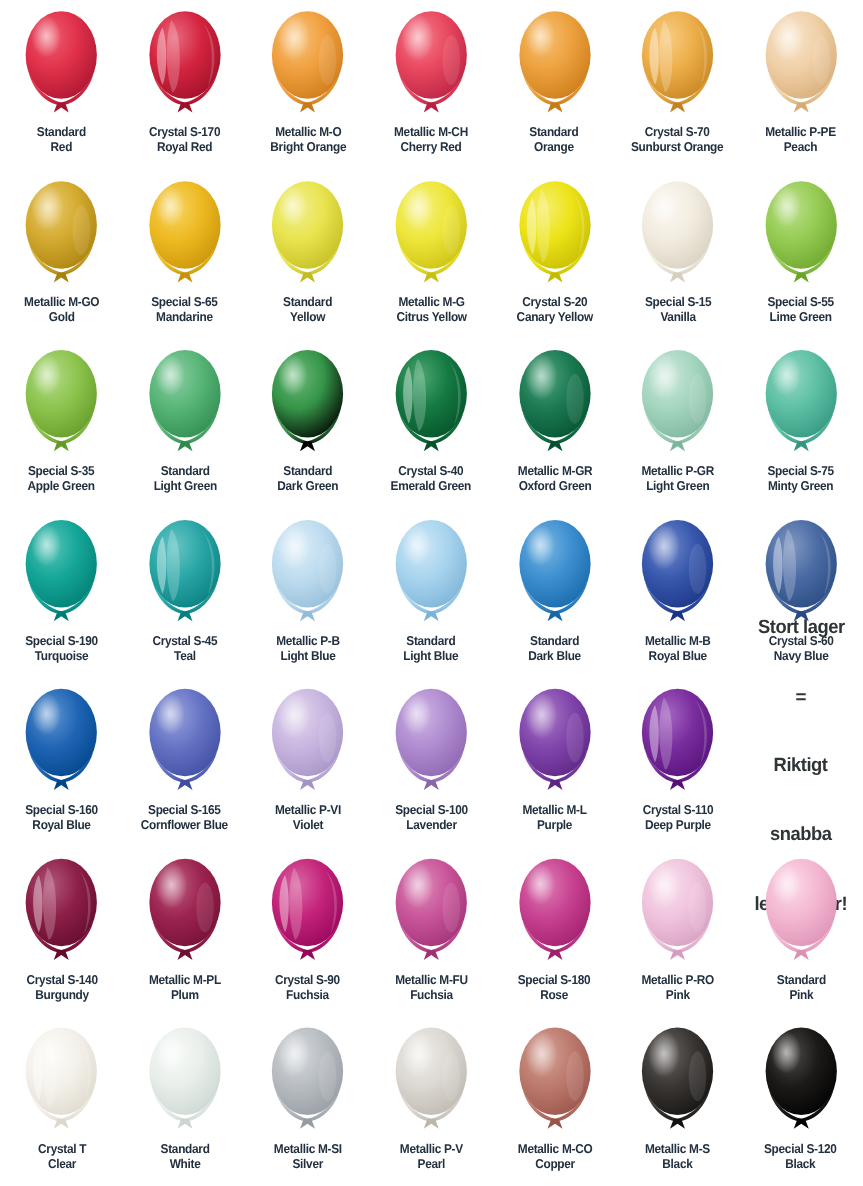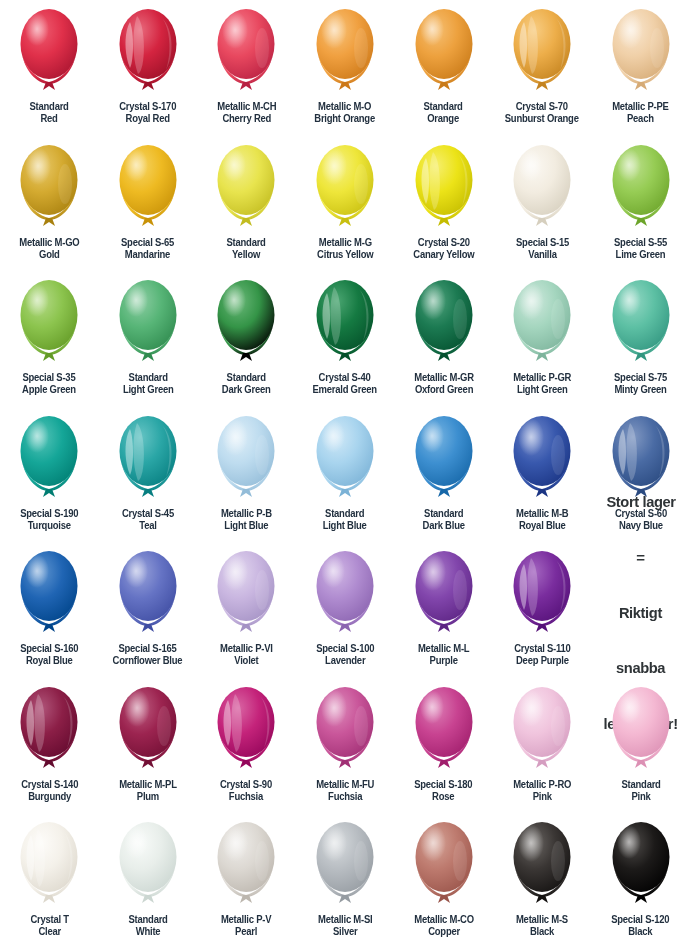--- a/index.html
+++ b/index.html
@@ -126,61 +126,61 @@
             <path d="M50 14 C58 24 60 48 54 66 C62 52 62 26 50 14 Z" fill="#ffffff" opacity="0.18"></path>
             <path d="M33 78 L30 86 L36 82 L42 86 L39 78 Z" fill="#9c1028"></path>
           </svg>
         </div>
         <div class="label"><span>Crystal S-170</span><span class="l2">Royal Red</span></div>
       </div>
       <div class="cell">
         <div class="balloon-wrap">
           <svg viewBox="0 0 72 96">
             <defs>
+              <radialGradient id="gb3" cx="0.36" cy="0.30" r="0.82">
+                <stop offset="0%" stop-color="#f8c278"></stop>
+                <stop offset="46%" stop-color="#f0a040"></stop>
+                <stop offset="100%" stop-color="#cc7818"></stop>
+              </radialGradient>
+              <radialGradient id="hb3" cx="0.5" cy="0.5" r="0.5">
+                <stop offset="0%" stop-color="#ffffff" stop-opacity="0.62"></stop>
+                <stop offset="100%" stop-color="#ffffff" stop-opacity="0"></stop>
+              </radialGradient>
+            </defs>
+            <ellipse cx="36" cy="40" rx="28.5" ry="35" fill="url(#gb3)"></ellipse>
+            <path d="M10 54 C16 68 27 76 36 78 C45 76 56 68 62 54 C58 70 46 80 36 80 C26 80 14 70 10 54 Z" fill="url(#gb3)"></path>
+            <ellipse cx="25" cy="26" rx="13" ry="19" fill="url(#hb3)"></ellipse>
+            <ellipse cx="52" cy="44" rx="7" ry="20" fill="#ffffff" opacity="0.10"></ellipse>
+            <path d="M33 78 L30 86 L36 82 L42 86 L39 78 Z" fill="#cc7818"></path>
+          </svg>
+        </div>
+        <div class="label"><span>Metallic M-O</span><span class="l2">Bright Orange</span></div>
+      </div>
+      <div class="cell">
+        <div class="balloon-wrap">
+          <svg viewBox="0 0 72 96">
+            <defs>
               <radialGradient id="gb2" cx="0.36" cy="0.30" r="0.82">
                 <stop offset="0%" stop-color="#f57c8c"></stop>
                 <stop offset="46%" stop-color="#e8485f"></stop>
                 <stop offset="100%" stop-color="#b82042"></stop>
               </radialGradient>
               <radialGradient id="hb2" cx="0.5" cy="0.5" r="0.5">
                 <stop offset="0%" stop-color="#ffffff" stop-opacity="0.62"></stop>
                 <stop offset="100%" stop-color="#ffffff" stop-opacity="0"></stop>
               </radialGradient>
             </defs>
             <ellipse cx="36" cy="40" rx="28.5" ry="35" fill="url(#gb2)"></ellipse>
             <path d="M10 54 C16 68 27 76 36 78 C45 76 56 68 62 54 C58 70 46 80 36 80 C26 80 14 70 10 54 Z" fill="url(#gb2)"></path>
             <ellipse cx="25" cy="26" rx="13" ry="19" fill="url(#hb2)"></ellipse>
             <ellipse cx="52" cy="44" rx="7" ry="20" fill="#ffffff" opacity="0.10"></ellipse>
             <path d="M33 78 L30 86 L36 82 L42 86 L39 78 Z" fill="#b82042"></path>
           </svg>
         </div>
         <div class="label"><span>Metallic M-CH</span><span class="l2">Cherry Red</span></div>
-      </div>
-      <div class="cell">
-        <div class="balloon-wrap">
-          <svg viewBox="0 0 72 96">
-            <defs>
-              <radialGradient id="gb3" cx="0.36" cy="0.30" r="0.82">
-                <stop offset="0%" stop-color="#f8c278"></stop>
-                <stop offset="46%" stop-color="#f0a040"></stop>
-                <stop offset="100%" stop-color="#cc7818"></stop>
-              </radialGradient>
-              <radialGradient id="hb3" cx="0.5" cy="0.5" r="0.5">
-                <stop offset="0%" stop-color="#ffffff" stop-opacity="0.62"></stop>
-                <stop offset="100%" stop-color="#ffffff" stop-opacity="0"></stop>
-              </radialGradient>
-            </defs>
-            <ellipse cx="36" cy="40" rx="28.5" ry="35" fill="url(#gb3)"></ellipse>
-            <path d="M10 54 C16 68 27 76 36 78 C45 76 56 68 62 54 C58 70 46 80 36 80 C26 80 14 70 10 54 Z" fill="url(#gb3)"></path>
-            <ellipse cx="25" cy="26" rx="13" ry="19" fill="url(#hb3)"></ellipse>
-            <ellipse cx="52" cy="44" rx="7" ry="20" fill="#ffffff" opacity="0.10"></ellipse>
-            <path d="M33 78 L30 86 L36 82 L42 86 L39 78 Z" fill="#cc7818"></path>
-          </svg>
-        </div>
-        <div class="label"><span>Metallic M-O</span><span class="l2">Bright Orange</span></div>
       </div>
       <div class="cell">
         <div class="balloon-wrap">
           <svg viewBox="0 0 72 96">
             <defs>
               <radialGradient id="gb4" cx="0.36" cy="0.30" r="0.82">
                 <stop offset="0%" stop-color="#f6bf72"></stop>
                 <stop offset="46%" stop-color="#eda13e"></stop>
                 <stop offset="100%" stop-color="#c97a18"></stop>
               </radialGradient>
@@ -1067,20 +1067,43 @@
             <ellipse cx="24" cy="25" rx="12" ry="17" fill="url(#hb43)"></ellipse>
             <path d="M33 78 L30 86 L36 82 L42 86 L39 78 Z" fill="#cbd6d1"></path>
           </svg>
         </div>
         <div class="label"><span>Standard</span><span class="l2">White</span></div>
       </div>
       <div class="cell">
         <div class="balloon-wrap">
           <svg viewBox="0 0 72 96">
             <defs>
+              <radialGradient id="gb45" cx="0.36" cy="0.30" r="0.82">
+                <stop offset="0%" stop-color="#d7dbde"></stop>
+                <stop offset="46%" stop-color="#b8bdc2"></stop>
+                <stop offset="100%" stop-color="#959ba1"></stop>
+              </radialGradient>
+              <radialGradient id="hb45" cx="0.5" cy="0.5" r="0.5">
+                <stop offset="0%" stop-color="#ffffff" stop-opacity="0.62"></stop>
+                <stop offset="100%" stop-color="#ffffff" stop-opacity="0"></stop>
+              </radialGradient>
+            </defs>
+            <ellipse cx="36" cy="40" rx="28.5" ry="35" fill="url(#gb45)"></ellipse>
+            <path d="M10 54 C16 68 27 76 36 78 C45 76 56 68 62 54 C58 70 46 80 36 80 C26 80 14 70 10 54 Z" fill="url(#gb45)"></path>
+            <ellipse cx="25" cy="26" rx="13" ry="19" fill="url(#hb45)"></ellipse>
+            <ellipse cx="52" cy="44" rx="7" ry="20" fill="#ffffff" opacity="0.10"></ellipse>
+            <path d="M33 78 L30 86 L36 82 L42 86 L39 78 Z" fill="#959ba1"></path>
+          </svg>
+        </div>
+        <div class="label"><span>Metallic M-SI</span><span class="l2">Silver</span></div>
+      </div>
+      <div class="cell">
+        <div class="balloon-wrap">
+          <svg viewBox="0 0 72 96">
+            <defs>
               <radialGradient id="gb44" cx="0.36" cy="0.30" r="0.82">
                 <stop offset="0%" stop-color="#efedea"></stop>
                 <stop offset="46%" stop-color="#dcd8d2"></stop>
                 <stop offset="100%" stop-color="#bcb6ae"></stop>
               </radialGradient>
               <radialGradient id="hb44" cx="0.5" cy="0.5" r="0.5">
                 <stop offset="0%" stop-color="#ffffff" stop-opacity="0.62"></stop>
                 <stop offset="100%" stop-color="#ffffff" stop-opacity="0"></stop>
               </radialGradient>
             </defs>
@@ -1090,43 +1113,20 @@
             <ellipse cx="52" cy="44" rx="7" ry="20" fill="#ffffff" opacity="0.10"></ellipse>
             <path d="M33 78 L30 86 L36 82 L42 86 L39 78 Z" fill="#bcb6ae"></path>
           </svg>
         </div>
         <div class="label"><span>Metallic P-V</span><span class="l2">Pearl</span></div>
       </div>
       <div class="cell">
         <div class="balloon-wrap">
           <svg viewBox="0 0 72 96">
             <defs>
-              <radialGradient id="gb45" cx="0.36" cy="0.30" r="0.82">
-                <stop offset="0%" stop-color="#d7dbde"></stop>
-                <stop offset="46%" stop-color="#b8bdc2"></stop>
-                <stop offset="100%" stop-color="#959ba1"></stop>
-              </radialGradient>
-              <radialGradient id="hb45" cx="0.5" cy="0.5" r="0.5">
-                <stop offset="0%" stop-color="#ffffff" stop-opacity="0.62"></stop>
-                <stop offset="100%" stop-color="#ffffff" stop-opacity="0"></stop>
-              </radialGradient>
-            </defs>
-            <ellipse cx="36" cy="40" rx="28.5" ry="35" fill="url(#gb45)"></ellipse>
-            <path d="M10 54 C16 68 27 76 36 78 C45 76 56 68 62 54 C58 70 46 80 36 80 C26 80 14 70 10 54 Z" fill="url(#gb45)"></path>
-            <ellipse cx="25" cy="26" rx="13" ry="19" fill="url(#hb45)"></ellipse>
-            <ellipse cx="52" cy="44" rx="7" ry="20" fill="#ffffff" opacity="0.10"></ellipse>
-            <path d="M33 78 L30 86 L36 82 L42 86 L39 78 Z" fill="#959ba1"></path>
-          </svg>
-        </div>
-        <div class="label"><span>Metallic M-SI</span><span class="l2">Silver</span></div>
-      </div>
-      <div class="cell">
-        <div class="balloon-wrap">
-          <svg viewBox="0 0 72 96">
-            <defs>
               <radialGradient id="gb46" cx="0.36" cy="0.30" r="0.82">
                 <stop offset="0%" stop-color="#d4a296"></stop>
                 <stop offset="46%" stop-color="#bd7a6e"></stop>
                 <stop offset="100%" stop-color="#99544a"></stop>
               </radialGradient>
               <radialGradient id="hb46" cx="0.5" cy="0.5" r="0.5">
                 <stop offset="0%" stop-color="#ffffff" stop-opacity="0.62"></stop>
                 <stop offset="100%" stop-color="#ffffff" stop-opacity="0"></stop>
               </radialGradient>
             </defs>

